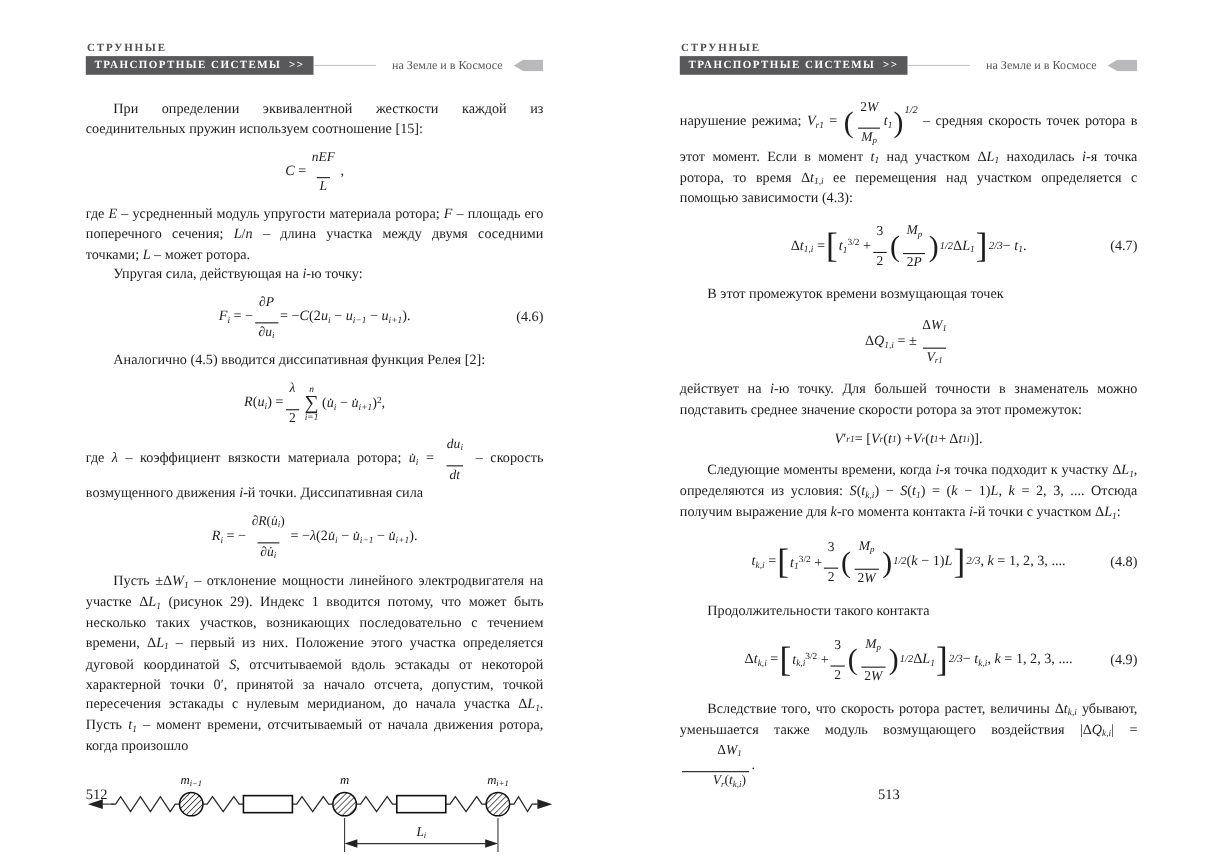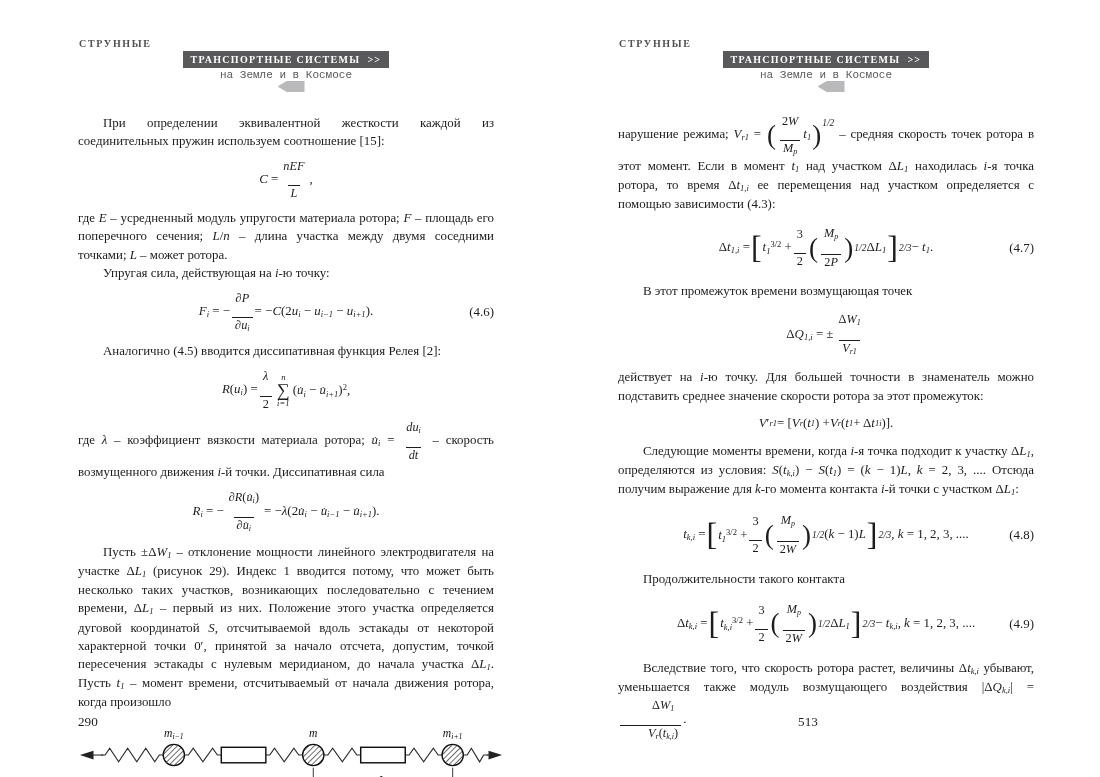--- a/index.html
+++ b/index.html
@@ -7,24 +7,24 @@
     width:1100px;height:777px;position:relative;background:#ffffff;
     font-family:"Liberation Serif",serif;color:#1c1c1c;overflow:hidden;
   }
   .page{position:absolute;top:38px;width:416px;}
   #page-left{left:78px;}
   #page-right{left:618px;}
 
   
   .brand{margin-bottom:22px;}
   .brand-top{font-size:10px;font-weight:bold;letter-spacing:1.7px;color:#4f4f51;margin:0 0 2px 1px;}
-  .brand-row{display:flex;align-items:center;flex-direction:column;}
+  .brand-row{display:flex;align-items:center;}
   .brand-box{background:#59595b;color:#ffffff;font-size:10px;font-weight:bold;letter-spacing:1.3px;padding:3px 8px;white-space:nowrap;display:flex;gap:7px;align-items:center;}
   .brand-line{flex:1 1 auto;height:1px;background:#c6c6c6;margin-right:14px;}
-  .brand-right{font-size:11px;color:#59595b;white-space:nowrap;font-family:Liberation Mono, monospace;}
+  .brand-right{font-size:11px;color:#59595b;white-space:nowrap;}
   .brand-arrow{width:27px;height:11px;background:#b9b9bb;margin-left:10px;flex:0 0 auto;
     clip-path:polygon(0 50%,34% 0,100% 0,100% 100%,34% 100%);}
 
   p{margin:0;font-size:12.9px;line-height:1.4;text-align:justify;}
   p.ind{text-indent:25px;}
   .mt6{margin-top:6px;} .mt8{margin-top:8px;}
 
   .v{font-style:italic;}
   .s{font-size:66%;font-style:italic;vertical-align:-0.28em;}
   .p{font-size:66%;vertical-align:0.5em;}
@@ -311,14 +311,14 @@
     </span>
     <span class="eqnum">(4.9)</span>
   </div>
 
   <p class="ind mt8"><span><span>Вследствие того, что скорость ротора растет, величины Δ</span><span class="v">t</span><span class="s">k,i</span><span> убывают, уменьшается также модуль возмущающего воздействия </span><span>|Δ</span><span class="v">Q</span><span class="s">k,i</span><span>| = </span></span><span class="frac">
         <span class="fn"><span>Δ</span><span class="v">W</span><span class="s">1</span></span>
         <span class="fd"><span class="v">V</span><span class="s">r</span><span>(</span><span class="v">t</span><span class="s">k,i</span><span>)</span></span>
       </span><span><span>.</span></span></p>
 </div>
 
-<div class="pagenum" id="pn-left">290</div>
+<div class="pagenum" id="pn-left">512</div>
 <div class="pagenum" id="pn-right">513</div>
 
 </body></html>

